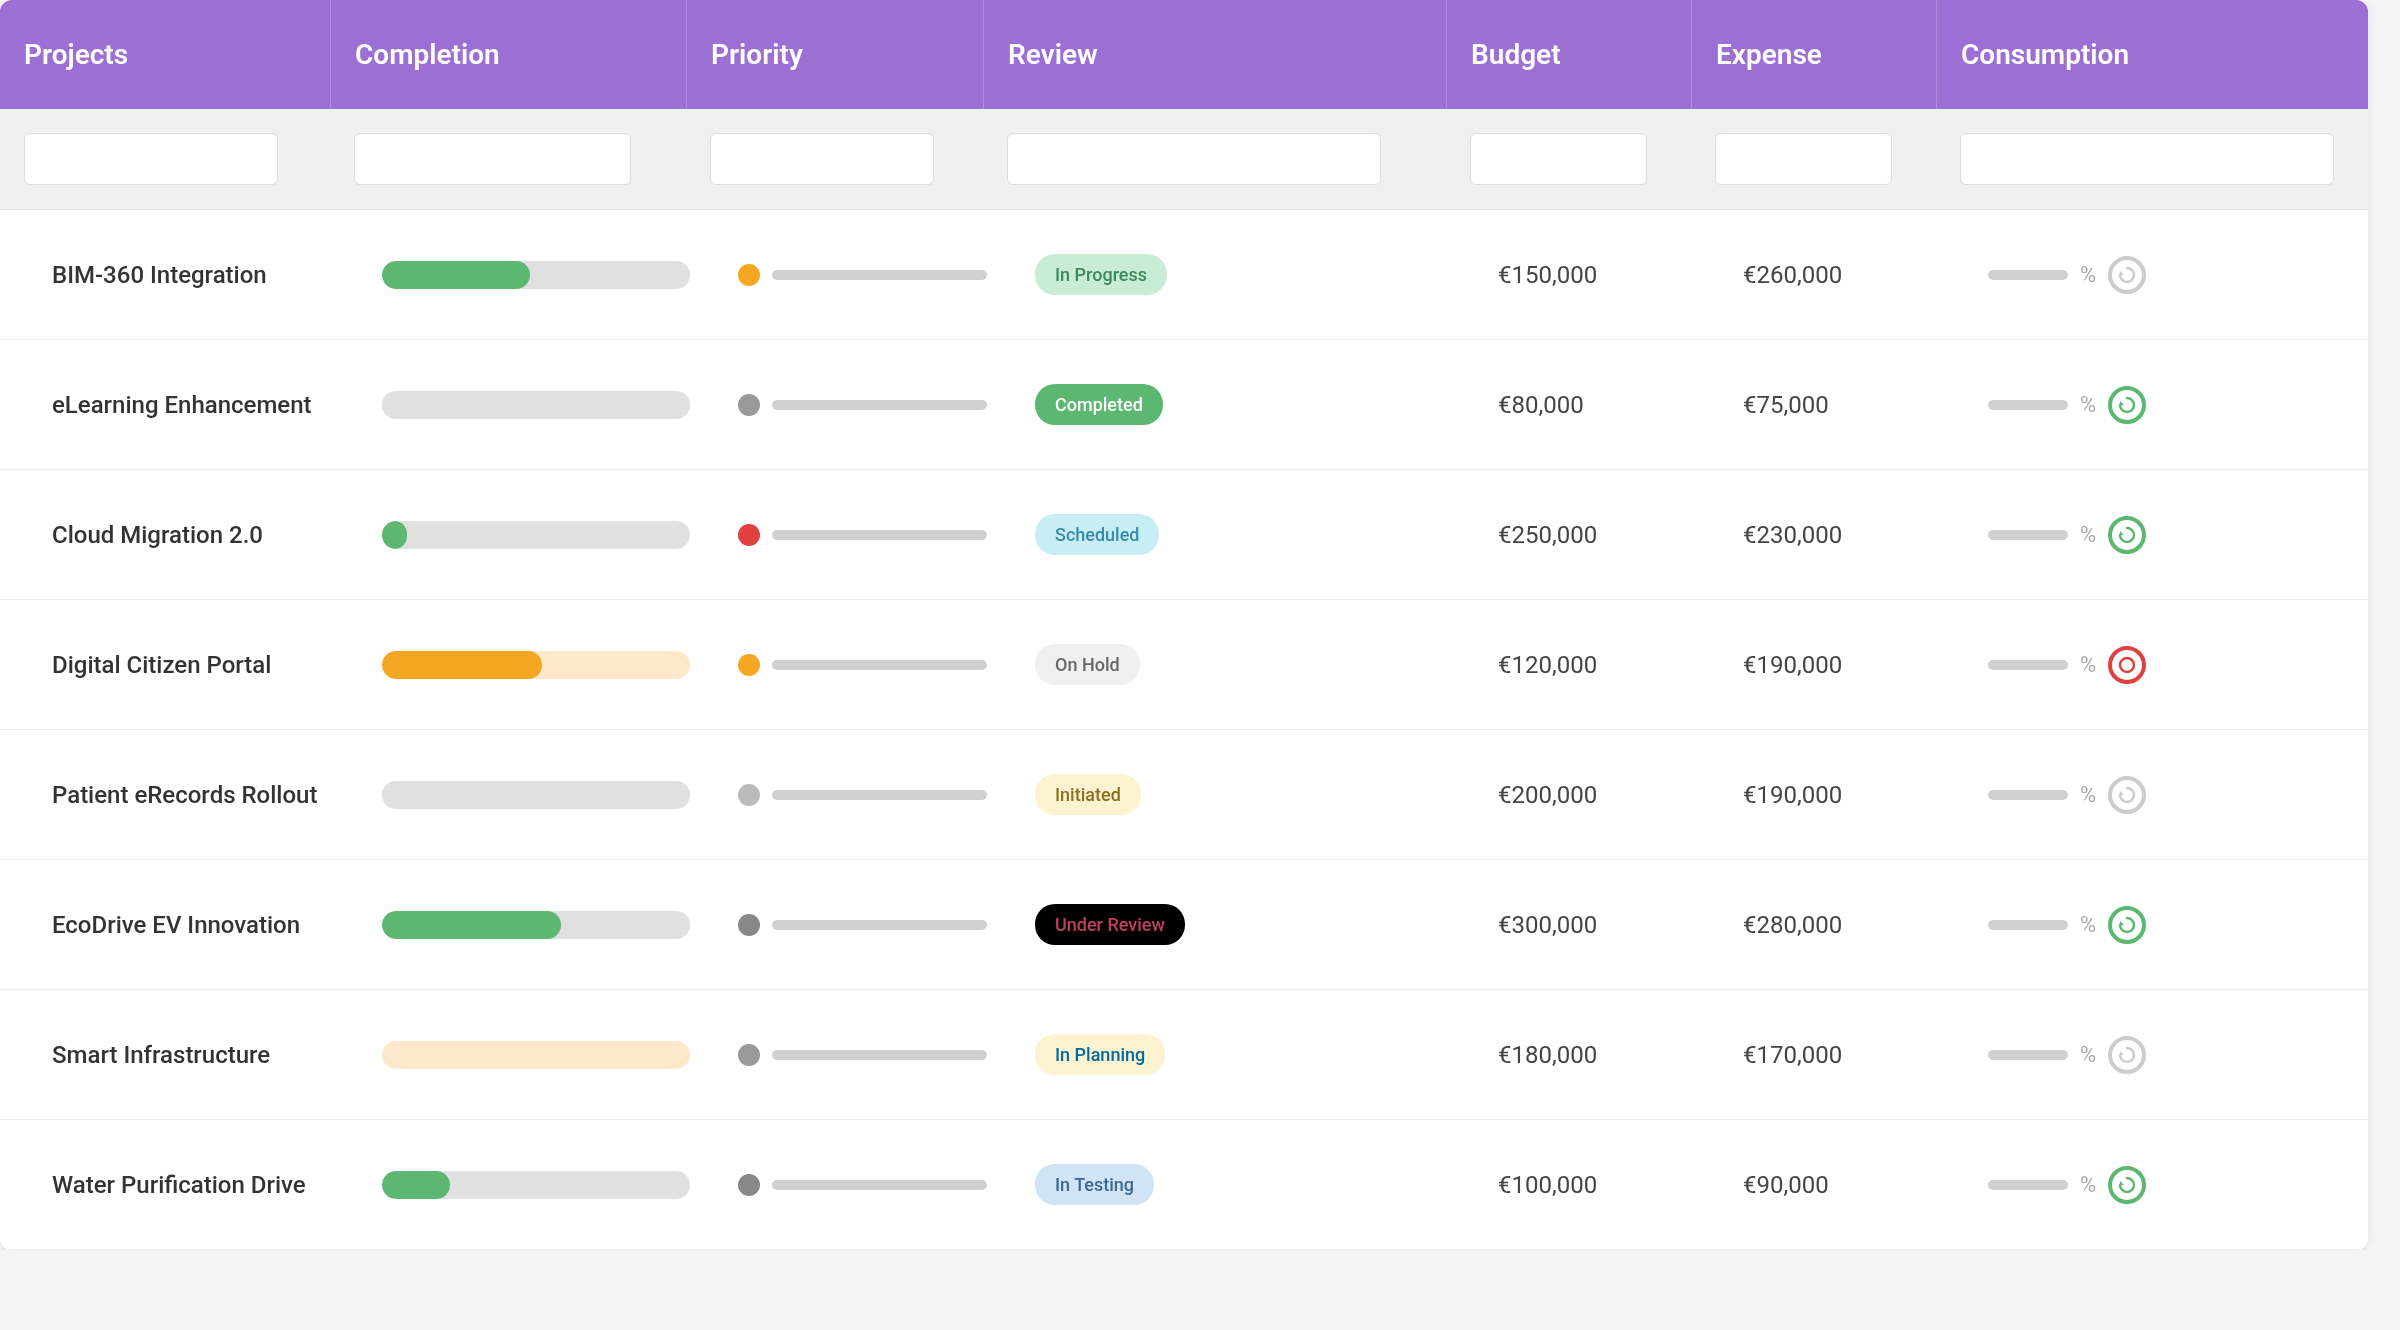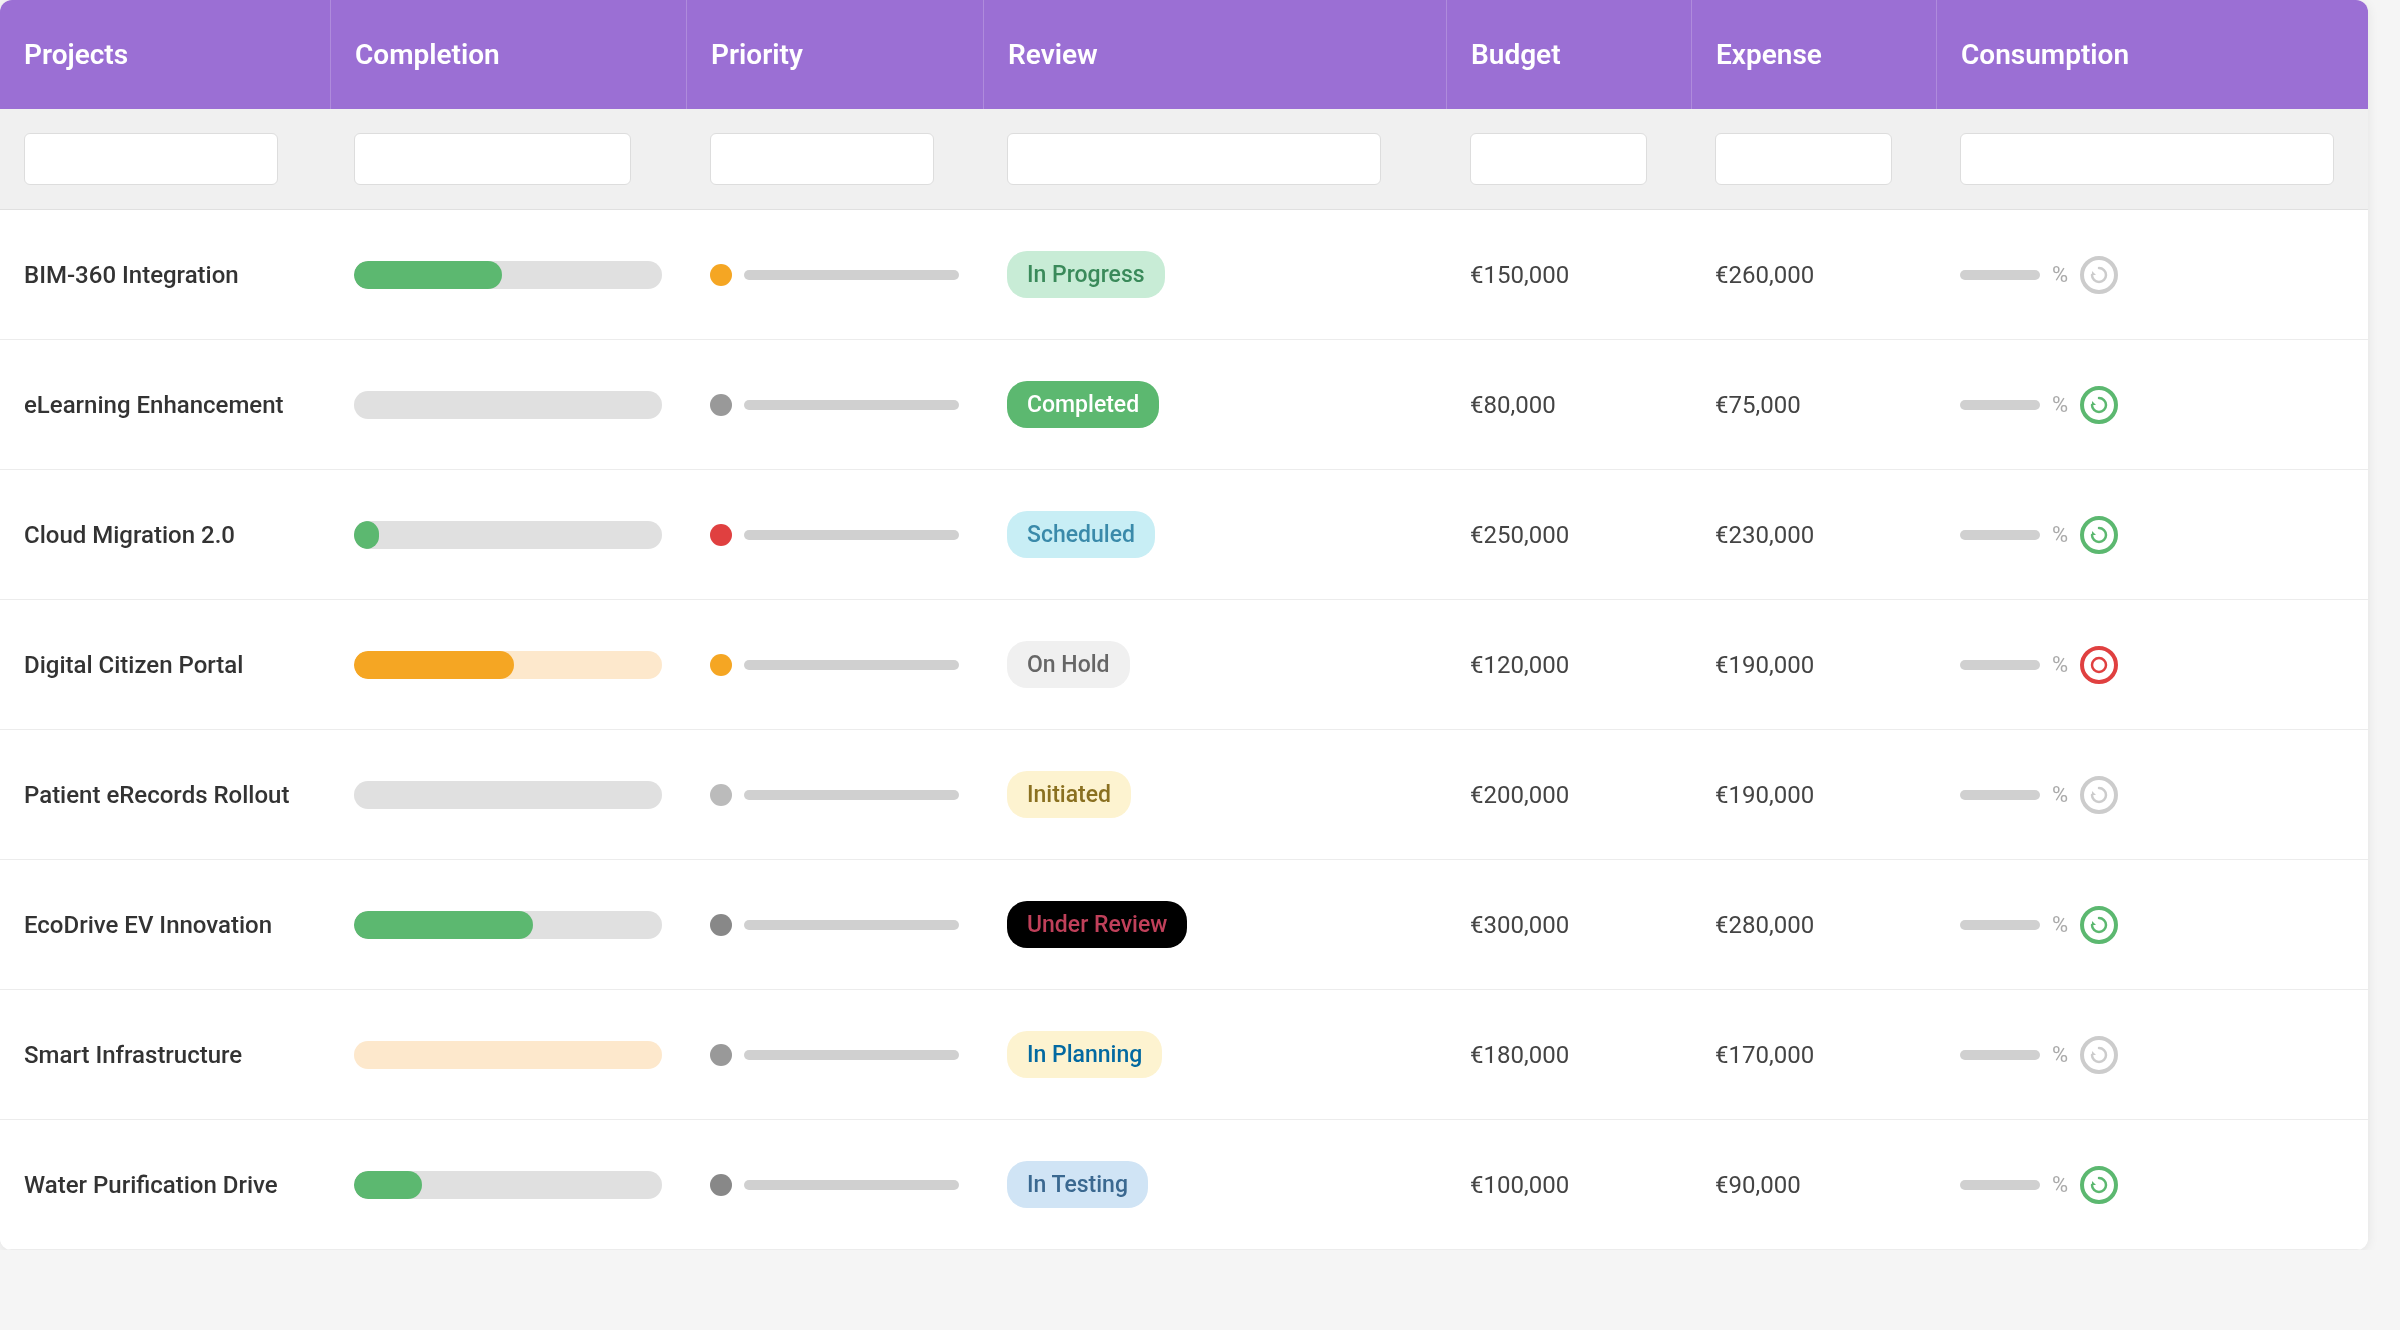--- a/index.html
+++ b/index.html
@@ -50,20 +50,21 @@
       height: 52px;
       width: 90%;
     }
     .data-row {
       display: grid;
       grid-template-columns: 330px 356px 297px 463px 245px 245px 464px;
       border-bottom: 1px solid #ececec;
       background: #fff;
       min-height: 130px;
       align-items: center;
+      padding-left: 28px;
     }
     .data-cell {
       padding: 20px 24px;
       display: flex;
       align-items: center;
     }
     .project-name {
       font-size: 24px;
       font-weight: 500;
       color: #333;
@@ -97,21 +98,21 @@
     .priority-bar {
       flex: 1;
       height: 10px;
       background: #d0d0d0;
       border-radius: 5px;
     }
     
     .status-badge {
       padding: 10px 20px;
       border-radius: 20px;
-      font-size: 23px;
+      font-size: 18px;
       font-weight: 500;
       white-space: nowrap;
     }
     .status-in-progress { background: #c8ecd6; color: #3a8a5a; }
     .status-completed { background: #5cb870; color: #fff; }
     .status-scheduled { background: #c8eef5; color: #3a8aaa; }
     .status-on-hold { background: #f0f0f0; color: #666; }
     .status-initiated { background: #fdf3d0; color: #8a7020; }
     .status-under-review { background: #000000; color: #c0405a; }
     .status-in-planning { background: #fdf3d0; color: #0369a1; }

